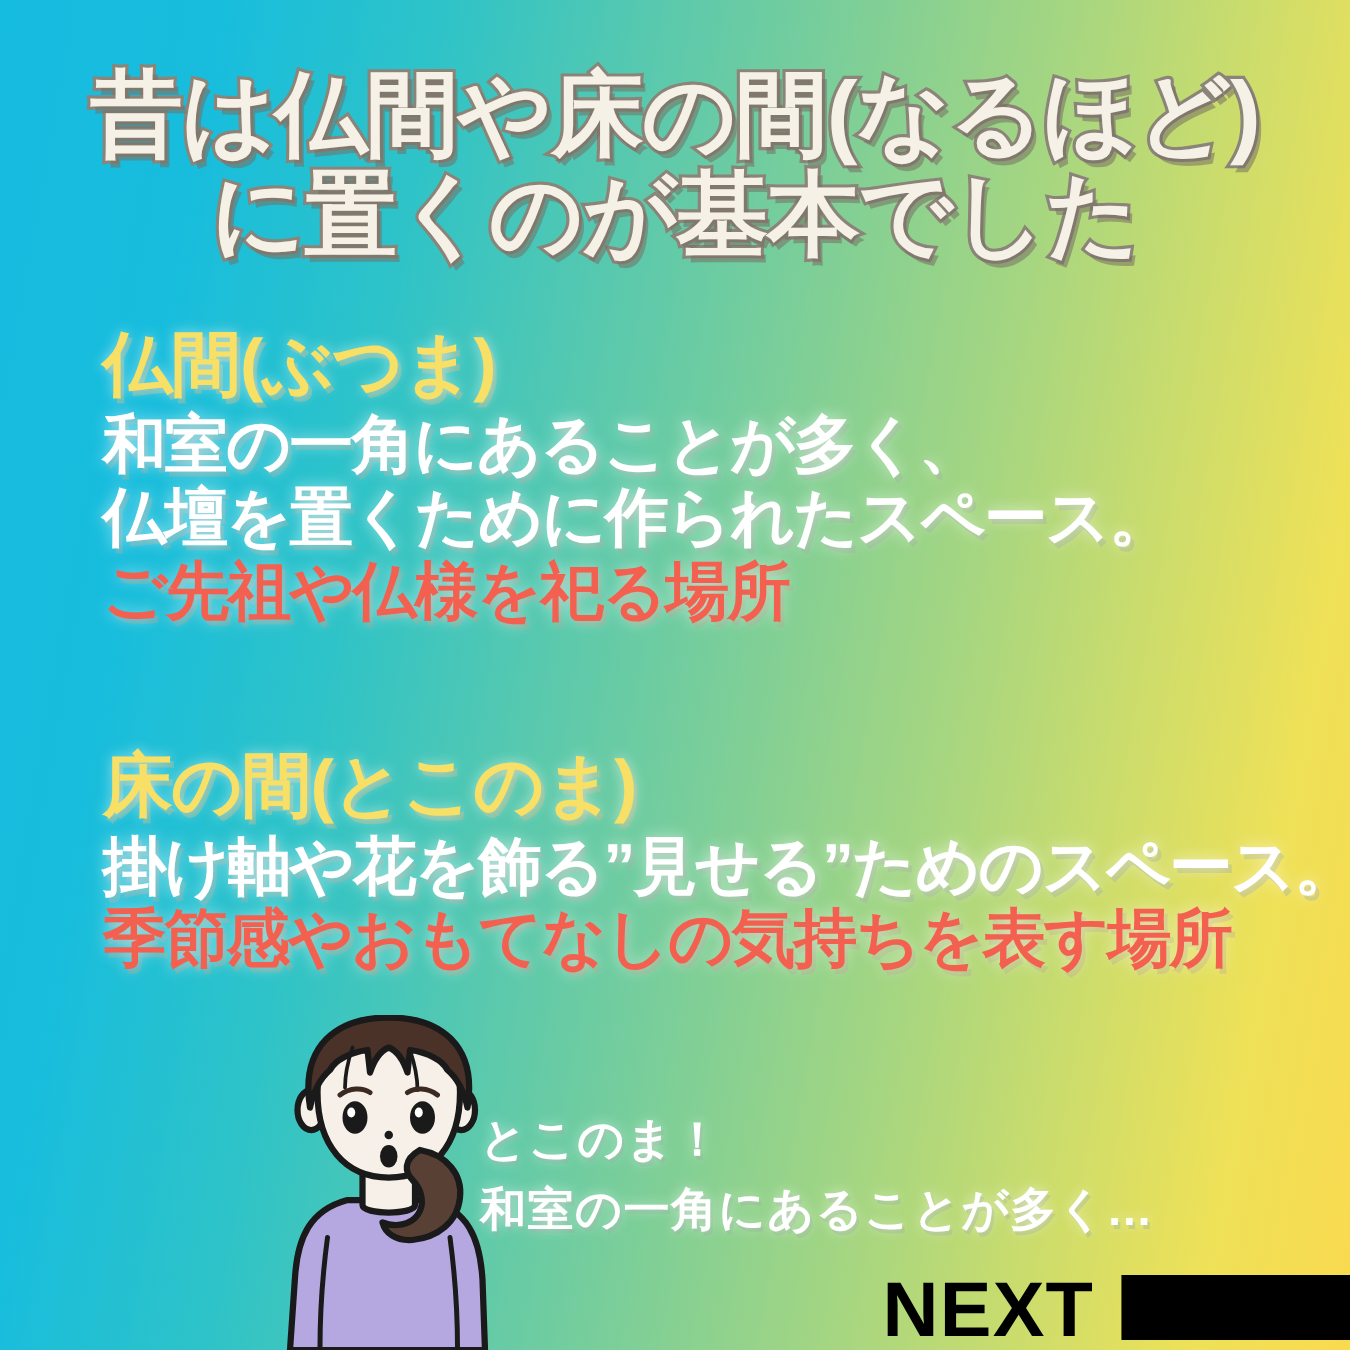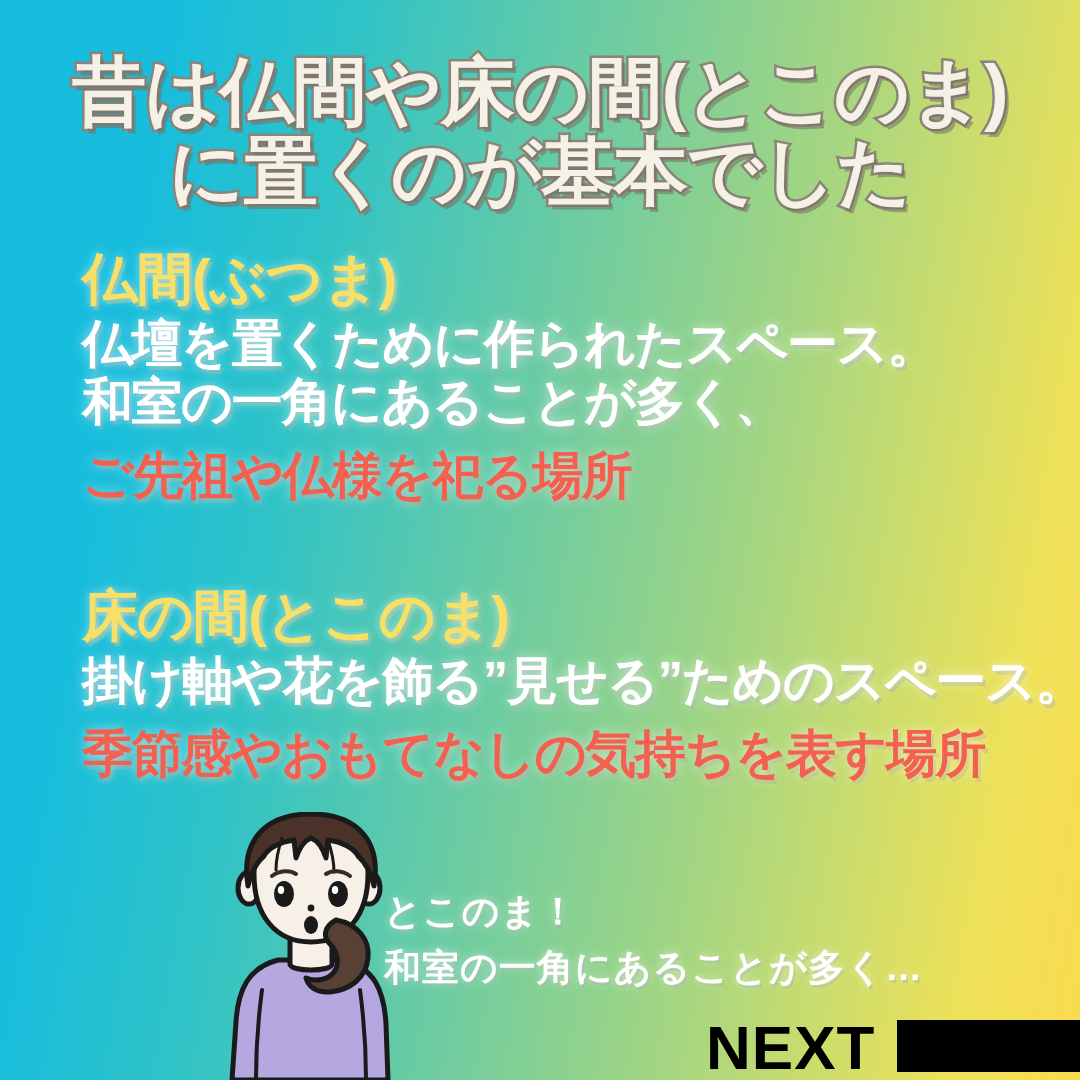--- a/index.html
+++ b/index.html
@@ -61,40 +61,39 @@
   .heading {
     font-size: 56px;
     font-weight: 700;
     line-height: 1.12;
     color: #f7e065;
     letter-spacing: -1px;
     text-shadow:
       0 0 10px rgba(255,255,255,0.55),
       3px 4px 0 rgba(190,185,140,0.45);
     white-space: nowrap;
-    margin: 0 0 4px 0;
+    margin: 12px 0 4px 0;
   }
   .body-line {
     font-size: 51px;
     font-weight: 700;
     line-height: 1.15;
     color: #ffffff;
     letter-spacing: -1.5px;
     text-shadow:
       0 0 12px rgba(255,255,255,0.6),
       3px 4px 0 rgba(160,170,160,0.40);
     white-space: nowrap;
     margin: 0;
   }
   .body-line.accent {
     color: #f4604f;
     text-shadow:
       0 0 12px rgba(255,255,255,0.55),
       3px 4px 0 rgba(180,160,140,0.35);
-    margin-top: 15px;
   }
 
   
   .character {
     position: absolute;
     left: 218px;
     top: 812px;
     width: 190px;
     height: 268px;
   }
@@ -139,28 +138,28 @@
     margin-left: 22px;
     display: block;
   }
 </style>
 </head>
 <body>
 
 <div id="slide">
 
   <div class="title-block">
-    <span class="title-line">昔は仏間や床の間(とこのま)</span>
+    <span class="title-line">昔は仏間や床の間(なるほど)</span>
     <span class="title-line">に置くのが基本でした</span>
   </div>
 
   <div class="section sec1">
     <p class="heading">仏間(ぶつま)</p>
+    <p class="body-line">和室の一角にあることが多く、</p>
     <p class="body-line">仏壇を置くために作られたスペース。</p>
-    <p class="body-line">和室の一角にあることが多く、</p>
     <p class="body-line accent">ご先祖や仏様を祀る場所</p>
   </div>
 
   <div class="section sec2">
     <p class="heading">床の間(とこのま)</p>
     <p class="body-line">掛け軸や花を飾る”見せる”ためのスペース。</p>
     <p class="body-line accent">季節感やおもてなしの気持ちを表す場所</p>
   </div>
 
   <div class="character">

